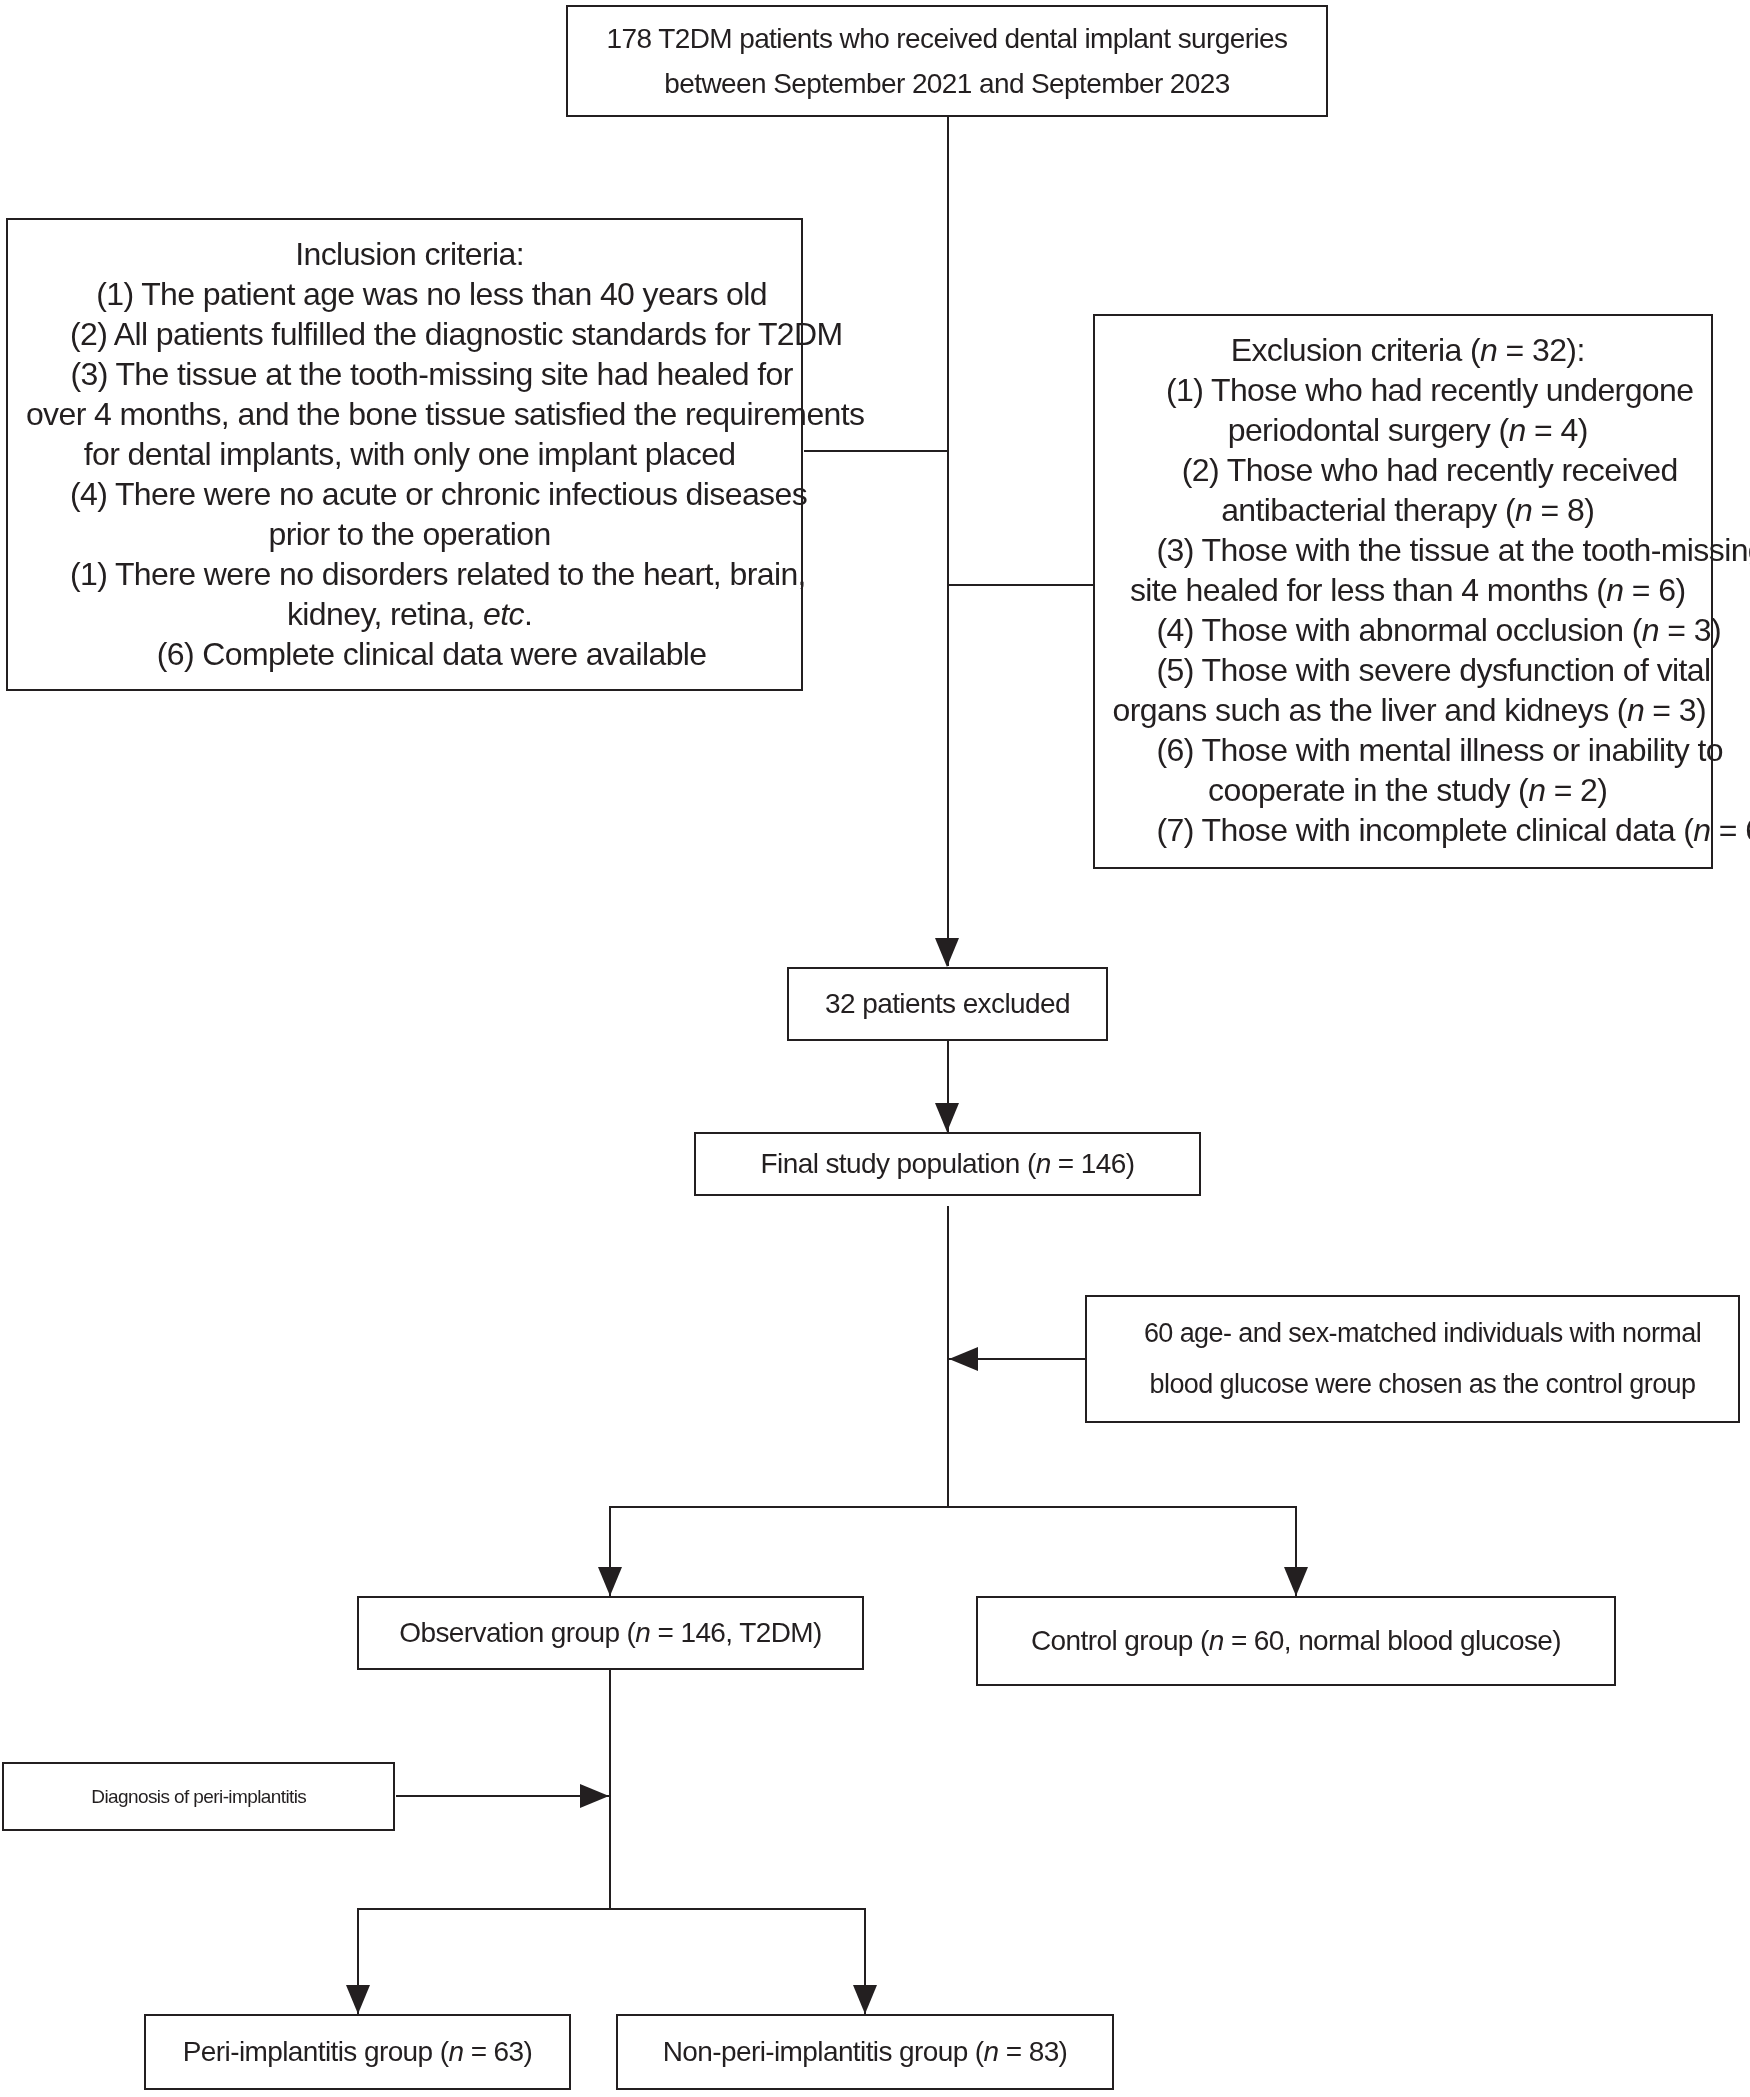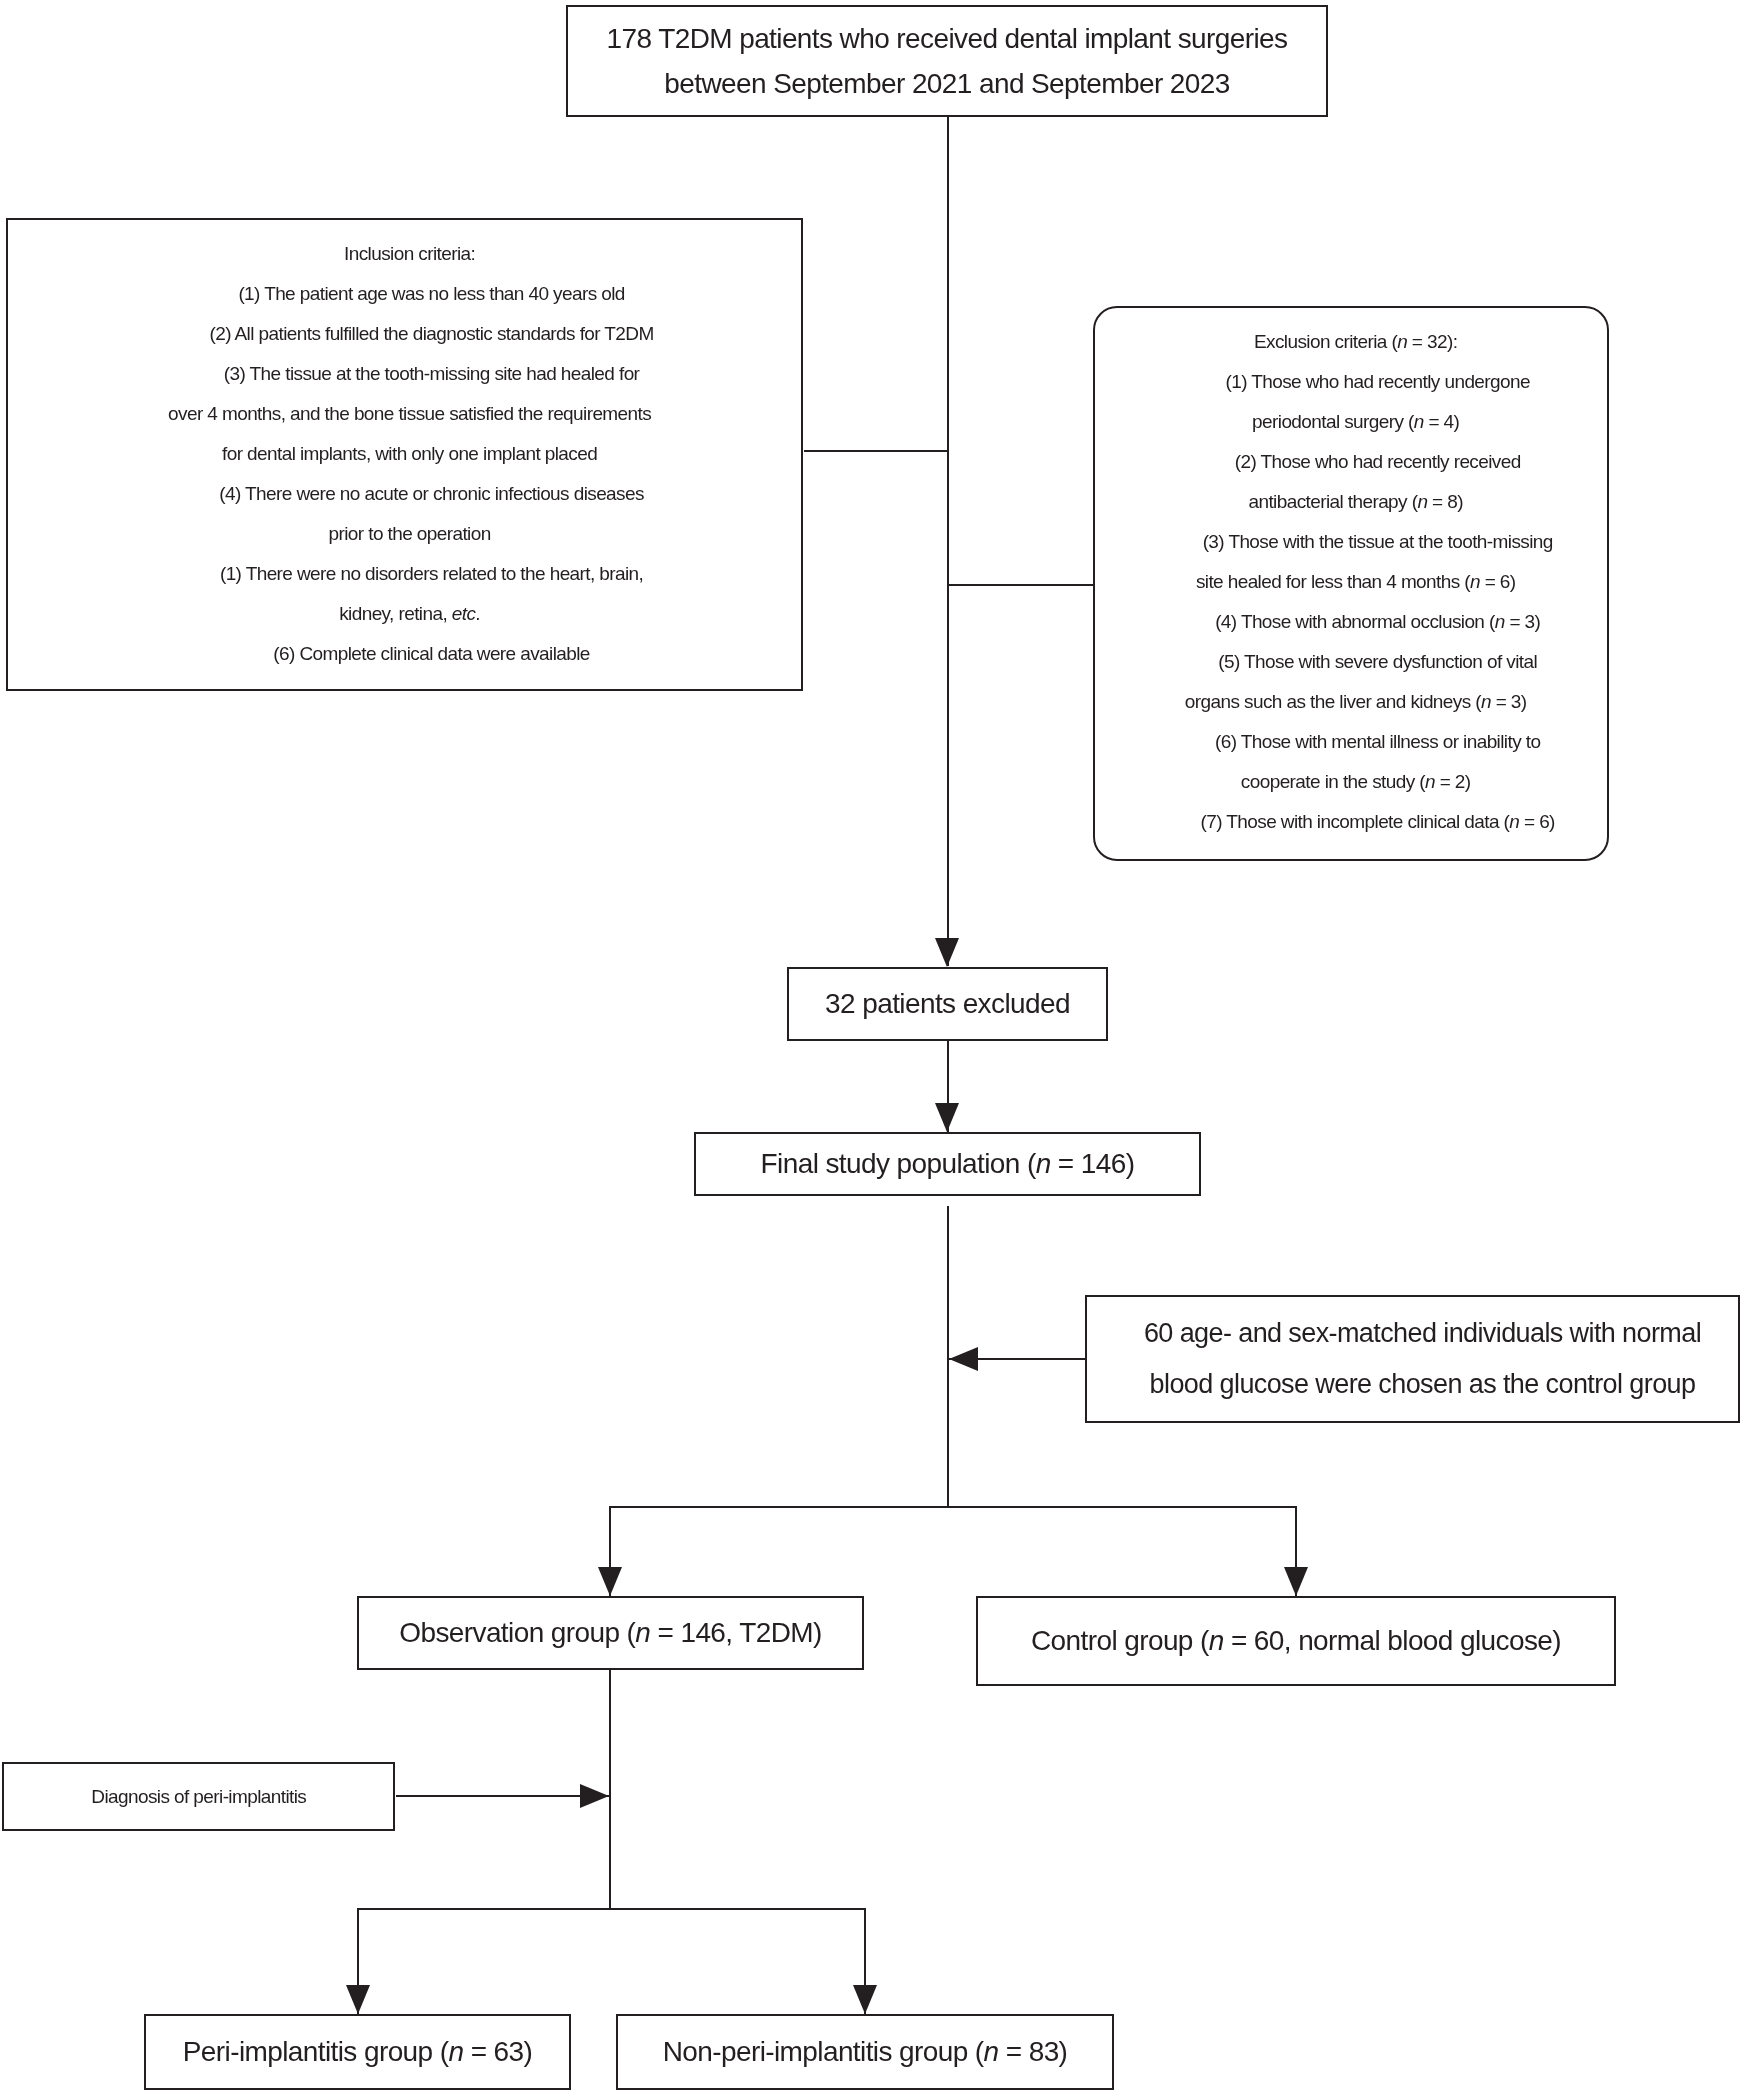--- a/index.html
+++ b/index.html
@@ -6,35 +6,35 @@
   body { width: 1750px; height: 2097px; font-family: "Liberation Sans", sans-serif; }
   #canvas { position: relative; width: 1750px; height: 2097px; background: #ffffff; overflow: hidden; }
 
   .box {
     position: absolute; box-sizing: border-box; background: #ffffff;
     border: 2.3px solid #231f20; color: #231f20;
   }
   .center { display: flex; align-items: center; justify-content: center; text-align: center; }
   .vcenter { display: flex; flex-direction: column; justify-content: center; }
   .label { font-size: 28px; letter-spacing: -0.6px; white-space: nowrap; }
-  .para { font-size: 19px; letter-spacing: -0.6px; line-height: 40px; padding: 14px 8.1px 0 17.5px; }
+  .para { font-size: 32px; letter-spacing: -0.6px; line-height: 40px; padding: 14px 8.1px 0 17.5px; }
   .para2 { font-size: 27px; letter-spacing: -0.6px; line-height: 51px; padding-left: 20px; }
   .pline { white-space: nowrap; text-align: center; }
   .ind { padding-left: 44px; }
 
   .hline, .vline { position: absolute; background: #231f20; }
   .arrow { position: absolute; width: 0; height: 0; }
   .arr-down  { border-left: 12.2px solid transparent; border-right: 12.2px solid transparent; border-top: 29px solid #231f20; }
   .arr-left  { border-top: 12.2px solid transparent; border-bottom: 12.2px solid transparent; border-right: 29px solid #231f20; }
   .arr-right { border-top: 12.2px solid transparent; border-bottom: 12.2px solid transparent; border-left: 29px solid #231f20; }
 
   
   #top-box        { left: 566px;  top: 4.7px;    width: 762px; height: 112px; line-height: 45px; }
   #inclusion-box  { left: 6.4px;   top: 218px;  width: 797px; height: 473px; }
-  #exclusion-box  { left: 1093px; top: 306px;  width: 516px; height: 555px; border-radius: 24px; }
+  #exclusion-box  { left: 1093px; top: 314px;  width: 620px; height: 555px; }
   #excluded-box   { left: 787px; top: 967px; width: 321px;  height: 74px; }
   #final-box      { left: 694px; top: 1132px; width: 507px;  height: 64px; }
   #matched-box    { left: 1085px; top: 1295px; width: 655px; height: 128px; }
   #observation-box{ left: 357px;  top: 1596px; width: 507px;  height: 74px; }
   #control-box    { left: 976px; top: 1596px; width: 640px; height: 90px; }
   #diagnosis-box  { left: 2.3px;    top: 1762px; width: 393px;  height: 69px; }
   #peri-box       { left: 144px;  top: 2014px; width: 427px;  height: 76px; }
   #nonperi-box    { left: 616px; top: 2014px; width: 498px;  height: 76px; }
 </style>
 </head>

